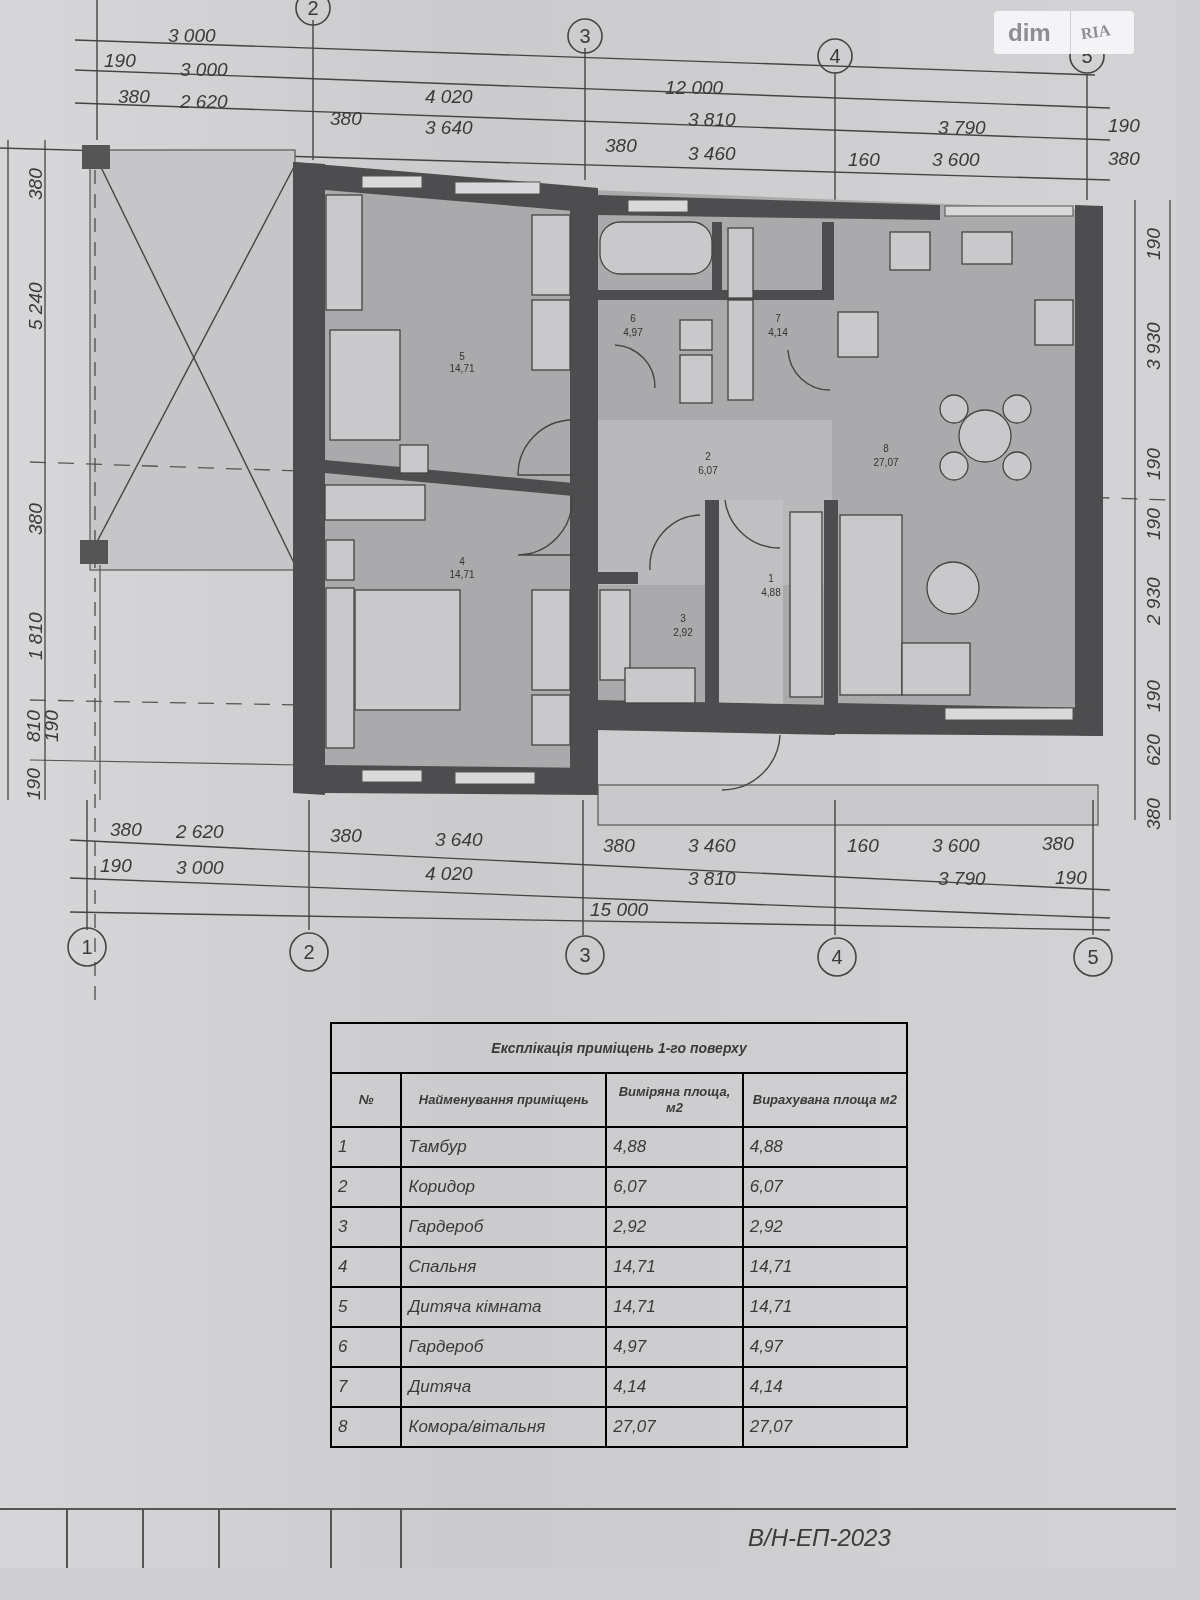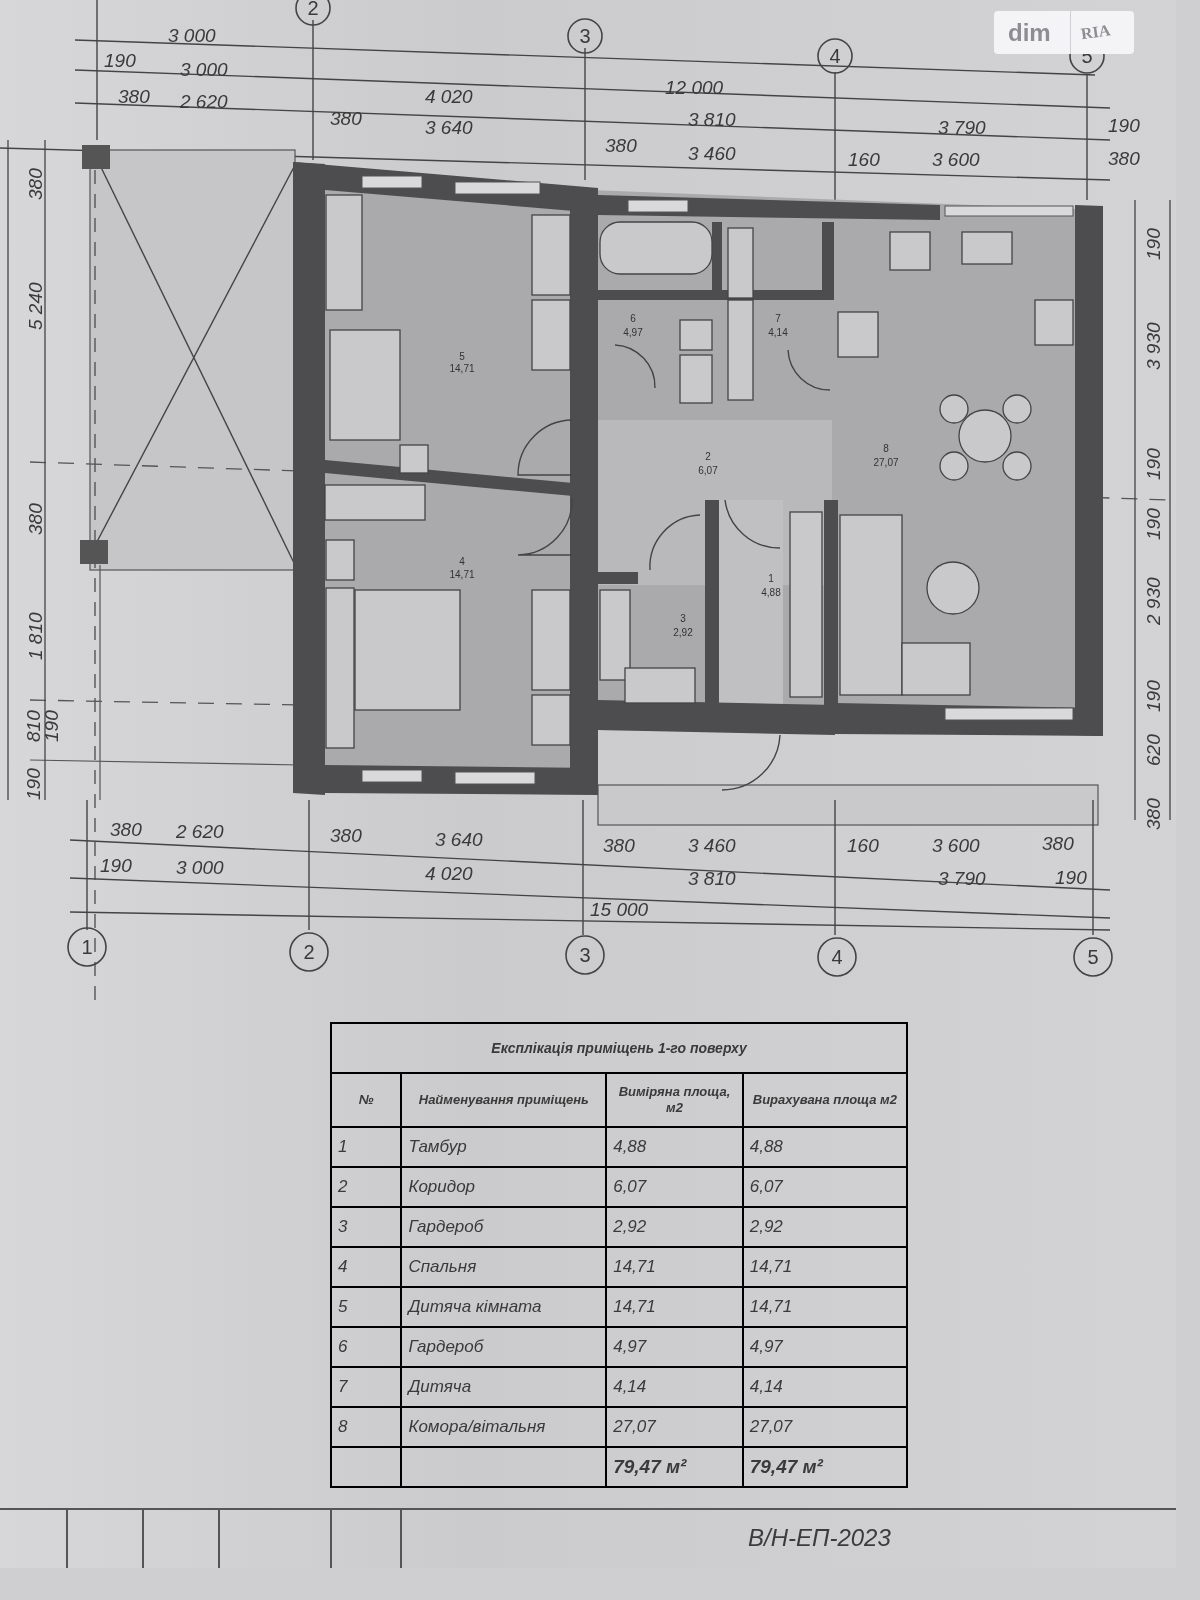--- a/index.html
+++ b/index.html
@@ -329,26 +329,20 @@
     <td class="name">Дитяча</td>
     <td class="v1">4,14</td>
     <td class="v2">4,14</td>
   </tr>
   <tr>
     <td class="num">8</td>
     <td class="name">Комора/вітальня</td>
     <td class="v1">27,07</td>
     <td class="v2">27,07</td>
   </tr>
-  <tr class="total">
-    <td class="num"></td>
-    <td class="name"></td>
-    <td class="v1">79,47 м²</td>
-    <td class="v2">79,47 м²</td>
-  </tr>
 </tbody>
   </table>
 
 <div class="stamp">
   <div class="line"></div>
   <div class="cell" style="left:66px"></div>
   <div class="cell" style="left:142px"></div>
   <div class="cell" style="left:218px"></div>
   <div class="cell" style="left:330px"></div>
   <div class="cell" style="left:400px"></div>

